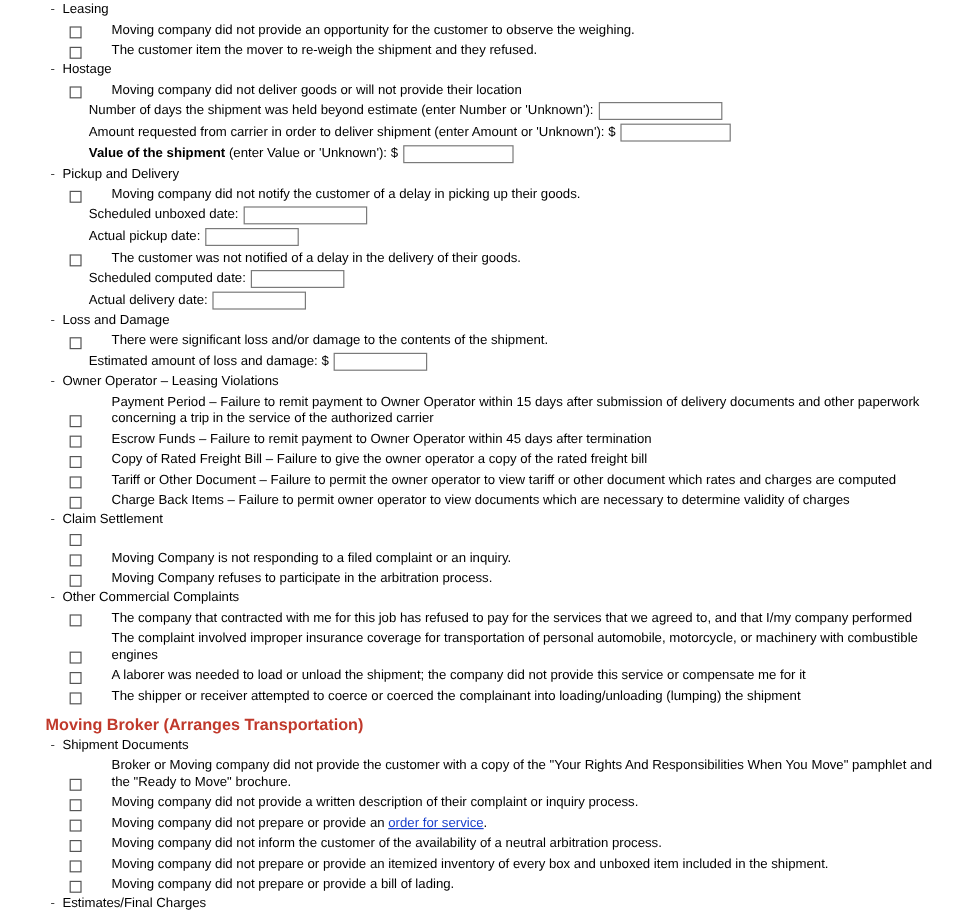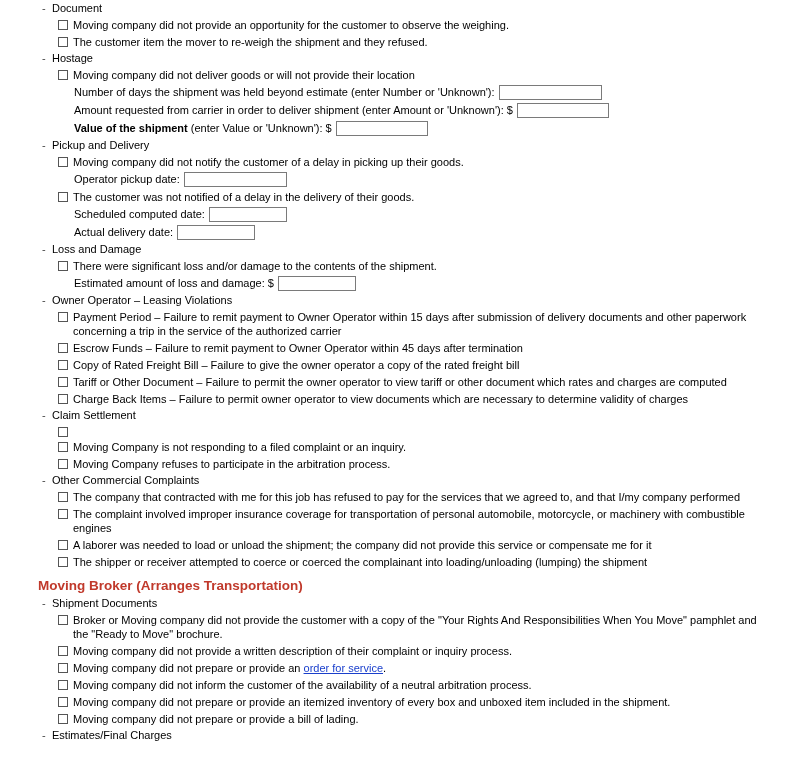--- a/index.html
+++ b/index.html
@@ -50,23 +50,24 @@
     left: 4px;
     top: 1px;
     color: #444;
   }
   .items {
     padding-left: 20px;
   }
   
   .cb-row {
     display: flex;
-    align-items: flex-start;
+    align-items: flex-end;
     line-height: 14px;
     padding: 1.5px 0;
+    gap: 20px;
   }
   .cb {
     width: 10px;
     height: 10px;
     border: 1px solid #555;
     background: #fff;
     flex: 0 0 auto;
     margin-top: 2px;
     margin-right: 5px;
     box-sizing: border-box;
@@ -110,21 +111,21 @@
 </style>
 </head>
 <body>
 
 <div class="page">
   <div class="content">
 
     <div class="section">
 
       <div class="group">
-        <div class="group-label">Document</div>
+        <div class="group-label">Leasing</div>
         <div class="items">
           <div class="cb-row">
             <span class="cb"></span>
             <span class="cb-label">Moving company did not provide an opportunity for the customer to observe the weighing.</span>
           </div>
           <div class="cb-row">
             <span class="cb"></span>
             <span class="cb-label">The customer item the mover to re-weigh the shipment and they refused.</span>
           </div>
         </div>
@@ -153,22 +154,26 @@
       </div>
 
       <div class="group">
         <div class="group-label">Pickup and Delivery</div>
         <div class="items">
           <div class="cb-row">
             <span class="cb"></span>
             <span class="cb-label">Moving company did not notify the customer of a delay in picking up their goods.</span>
           </div>
           <div class="field-row">
-            <span class="field-label">Operator pickup date:</span>
+            <span class="field-label">Scheduled unboxed date:</span>
             <input class="txt w-lg" type="text" value="" style="">
+          </div>
+          <div class="field-row">
+            <span class="field-label">Actual pickup date:</span>
+            <input class="txt w-sm" type="text" value="" style="">
           </div>
           <div class="cb-row">
             <span class="cb"></span>
             <span class="cb-label">The customer was not notified of a delay in the delivery of their goods.</span>
           </div>
           <div class="field-row">
             <span class="field-label">Scheduled computed date:</span>
             <input class="txt w-sm" type="text" value="" style="">
           </div>
           <div class="field-row">

